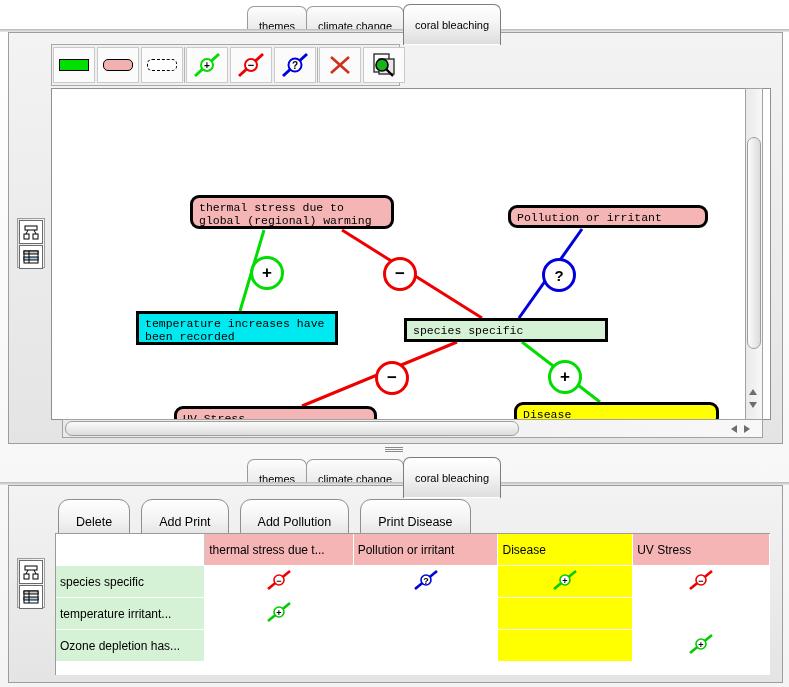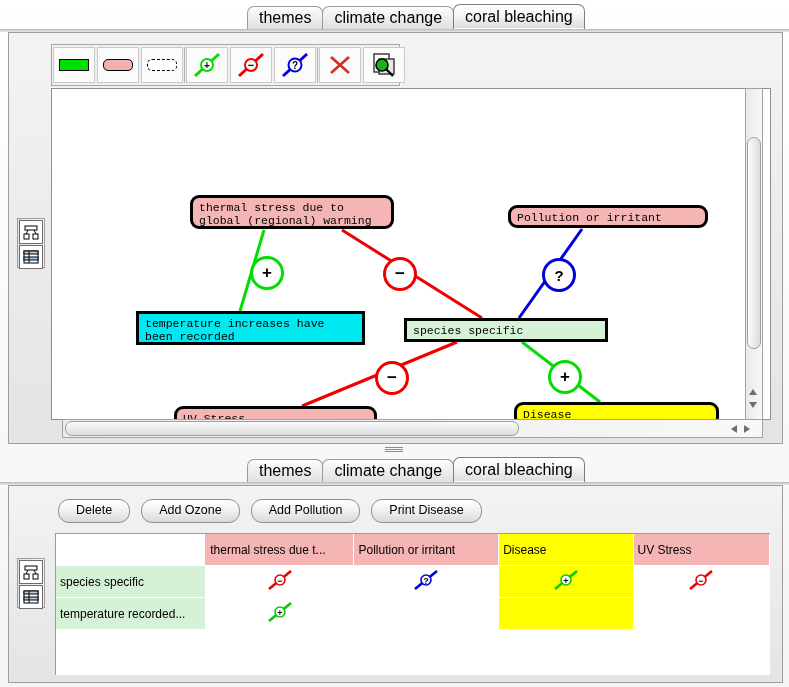--- a/index.html
+++ b/index.html
@@ -9,22 +9,22 @@
     font-family:"Liberation Sans", sans-serif;
     -webkit-font-smoothing:none;
   }
   #root{position:relative;width:789px;height:687px;
     background:linear-gradient(to bottom,#ffffff 0%,#f4f4f4 100%);}
 
   
   .tabbar{position:absolute;left:0;width:789px;height:30px;}
   .tabbar .tabstrip{position:absolute;left:247px;top:4px;display:flex;align-items:flex-end;}
   .tab{
-    height:22px;line-height:22px;padding:0 11px;
-    font-size:16px;color:#000;
+    height:22px;line-height:22px;padding:8px 11px;
+    font-size:11px;color:#000;
     background:linear-gradient(to bottom,#fdfdfd 0%,#efefef 45%,#e0e0e0 100%);
     border:1px solid #9a9a9a;
     border-bottom:none;
     border-radius:7px 7px 0 0;
     margin-right:-1px;
     position:relative;
     white-space:nowrap;
   }
   .tab.active{
     background:linear-gradient(to bottom,#ffffff 0%,#f6f6f6 40%,#dcdcdc 100%);
@@ -82,21 +82,21 @@
 
   
   .side-icons{position:absolute;width:26px;
       background:linear-gradient(to right,#e3e3e3,#f7f7f7);border:1px solid #9d9d9d;}
   .side-ic{width:22px;height:22px;margin:1px auto;background:#fff;border:1px solid #6a6a6a;
       display:flex;align-items:center;justify-content:center;}
 
   
   #btnrow{position:absolute;left:58px;top:499px;display:flex;gap:11px;}
   .cap-btn{
-    height:22px;line-height:21px;padding:0 17px;font-size:12.5px;color:#000;
+    height:22px;line-height:21px;padding:12px 17px;font-size:12.5px;color:#000;
     background:linear-gradient(to bottom,#ffffff 0%,#f2f2f2 45%,#d9d9d9 100%);
     border:1px solid #8e8e8e;border-radius:11px;white-space:nowrap;text-align:right;
   }
 
   
   #tablewrap{position:absolute;left:55px;top:533px;width:714px;height:141px;
      background:#fff;border-top:1px solid #9b9b9b;border-left:1px solid #9b9b9b;overflow:hidden;}
   table.grid{border-collapse:collapse;table-layout:fixed;font-size:12px;}
   table.grid td{border-right:1px solid #ffffff;border-bottom:1px solid #ffffff;
      height:31px;padding:0 4px;overflow:hidden;white-space:nowrap;vertical-align:middle;}
@@ -189,21 +189,21 @@
           <line x1="290" y1="141" x2="430" y2="229" stroke="#ee0000" stroke-width="3"></line>
           <line x1="530" y1="140" x2="467" y2="229" stroke="#0000dd" stroke-width="3"></line>
           <line x1="405" y1="253" x2="250" y2="317" stroke="#ee0000" stroke-width="3"></line>
           <line x1="470" y1="253" x2="548" y2="313" stroke="#00dd00" stroke-width="3"></line>
           <line x1="224" y1="340" x2="224" y2="400" stroke="#00dd00" stroke-width="3"></line>
         </svg>
       <div id="nodes">
           <div class="node round n-pink" style="left: 138px; top: 106px; width: 204px; height: 34px;">thermal stress due to
 global (regional) warming</div>
           <div class="node round n-pink" style="left: 456px; top: 116px; width: 200px; height: 23px;">Pollution or irritant</div>
-          <div class="node square n-cyan" style="left: 84px; top: 222px; width: 229px; height: 34px;">temperature increases have
+          <div class="node square n-cyan" style="left: 84px; top: 222px; width: 202px; height: 34px;">temperature increases have
 been recorded</div>
           <div class="node square n-green" style="left: 352px; top: 229px; width: 204px; height: 24px;">species specific</div>
           <div class="node round n-pink" style="left: 122px; top: 317px; width: 203px; height: 23px;">UV Stress</div>
           <div class="node round n-yellow" style="left: 462px; top: 313px; width: 205px; height: 24px;">Disease</div>
           <div class="badge plus" style="left: 198px; top: 167px; width: 28px; height: 28px; border-color: rgb(0, 221, 0); font-size: 17px;">+</div>
           <div class="badge minus" style="left: 331px; top: 168px; width: 28px; height: 28px; border-color: rgb(238, 0, 0); font-size: 17px;">−</div>
           <div class="badge ques" style="left: 490px; top: 169px; width: 28px; height: 28px; border-color: rgb(0, 0, 221); font-size: 15px;">?</div>
           <div class="badge minus" style="left: 323px; top: 272px; width: 28px; height: 28px; border-color: rgb(238, 0, 0); font-size: 17px;">−</div>
           <div class="badge plus" style="left: 496px; top: 271px; width: 28px; height: 28px; border-color: rgb(0, 221, 0); font-size: 17px;">+</div>
         </div>
@@ -254,21 +254,21 @@
         <div class="tab">climate change</div>
         <div class="tab active">coral bleaching</div>
       </div>
   </div>
   <div class="tabline" style="top:482px;"></div>
 
   <div class="panel-frame" style="left:8px;top:485px;width:773px;height:196px;"></div>
 
   <div id="btnrow">
       <div class="cap-btn">Delete</div>
-      <div class="cap-btn">Add Ozone</div>
+      <div class="cap-btn">Add Print</div>
       <div class="cap-btn">Add Pollution</div>
       <div class="cap-btn">Print Disease</div>
     </div>
 
   <div id="tablewrap">
     <table class="grid" id="grid">
         <tbody>
           <tr>
             <td class="hdr blank" style="width:145px"></td>
             <td class="hdr" style="width:145px">thermal stress due t...</td>
@@ -293,29 +293,40 @@
                   <circle cx="13" cy="11" r="5" fill="#fff" stroke="#00cc00" stroke-width="1.6"></circle>
                   <text x="13" y="14.5" font-size="9" font-weight="bold" text-anchor="middle" fill="#000" font-family="Liberation Sans">+</text>
                 </svg></span></td>
             <td class="cell"><span class="mini"><svg width="26" height="22">
                   <line x1="2" y1="20" x2="24" y2="2" stroke="#ee0000" stroke-width="2.6"></line>
                   <circle cx="13" cy="11" r="5" fill="#fff" stroke="#ee0000" stroke-width="1.6"></circle>
                   <text x="13" y="14.5" font-size="9" font-weight="bold" text-anchor="middle" fill="#000" font-family="Liberation Sans">−</text>
                 </svg></span></td>
           </tr>
           <tr>
-            <td class="rowhdr">temperature recorded...</td>
+            <td class="rowhdr">temperature irritant...</td>
             <td class="cell"><span class="mini"><svg width="26" height="22">
                   <line x1="2" y1="20" x2="24" y2="2" stroke="#00cc00" stroke-width="2.6"></line>
                   <circle cx="13" cy="11" r="5" fill="#fff" stroke="#00cc00" stroke-width="1.6"></circle>
                   <text x="13" y="14.5" font-size="9" font-weight="bold" text-anchor="middle" fill="#000" font-family="Liberation Sans">+</text>
                 </svg></span></td>
             <td class="cell"></td>
             <td class="cell yellow"></td>
             <td class="cell"></td>
+          </tr>
+          <tr>
+            <td class="rowhdr">Ozone depletion has...</td>
+            <td class="cell"></td>
+            <td class="cell"></td>
+            <td class="cell yellow"></td>
+            <td class="cell"><span class="mini"><svg width="26" height="22">
+                  <line x1="2" y1="20" x2="24" y2="2" stroke="#00cc00" stroke-width="2.6"></line>
+                  <circle cx="13" cy="11" r="5" fill="#fff" stroke="#00cc00" stroke-width="1.6"></circle>
+                  <text x="13" y="14.5" font-size="9" font-weight="bold" text-anchor="middle" fill="#000" font-family="Liberation Sans">+</text>
+                </svg></span></td>
           </tr>
         </tbody>
       </table>
   </div>
 
   <div class="side-icons" style="left:17px;top:558px;height:48px;">
     <div class="side-ic">
       <svg width="16" height="16">
         <rect x="2" y="2" width="12" height="4" fill="#fff" stroke="#000"></rect>
         <rect x="1" y="10" width="5" height="5" fill="#fff" stroke="#000"></rect>

